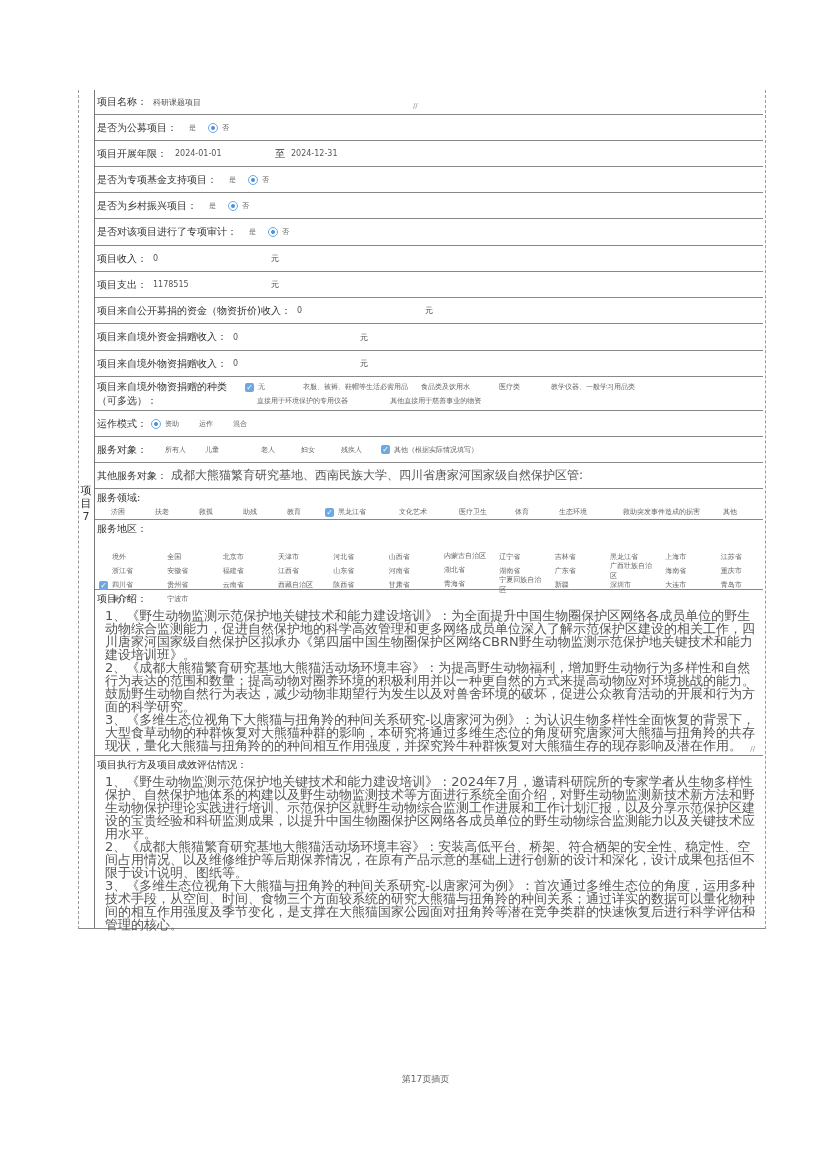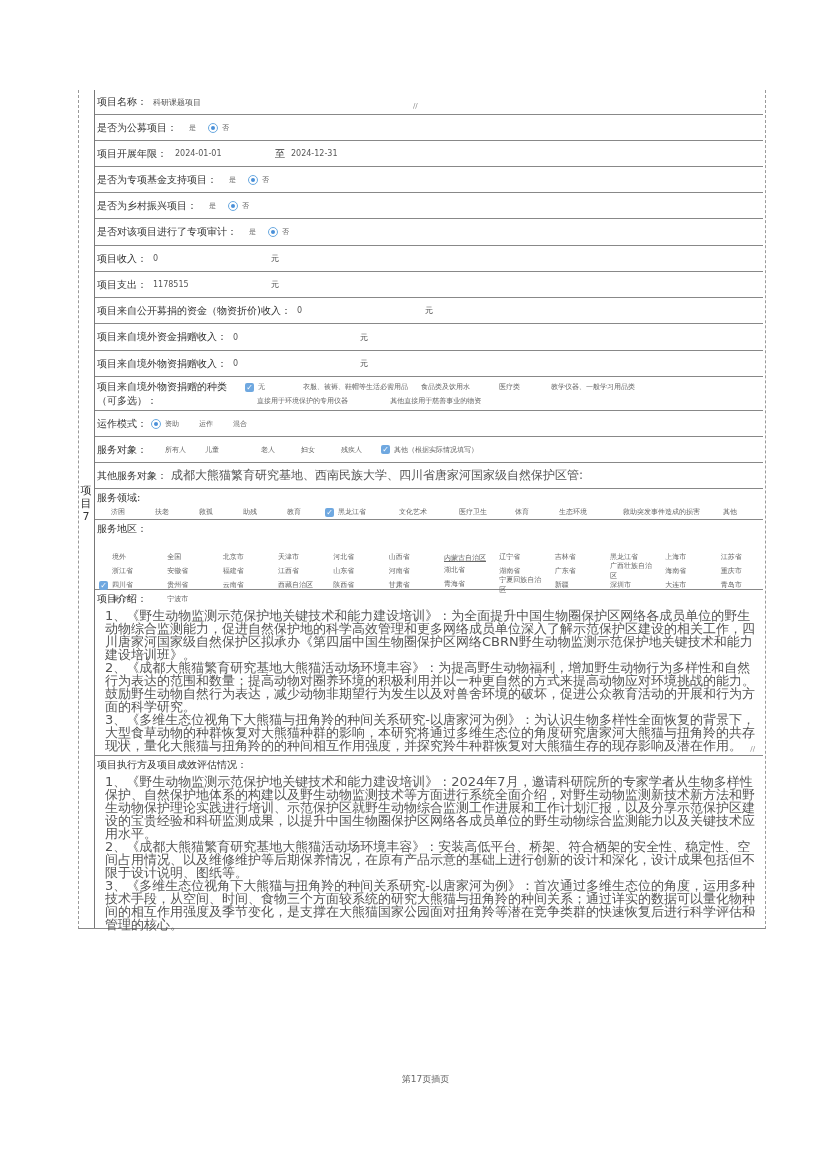--- a/index.html
+++ b/index.html
@@ -215,21 +215,21 @@
         </span>
         <span style="display: inline-flex; align-items: center; height: 12px; padding-left: 13px;">
           <span>天津市</span>
         </span>
         <span style="display: inline-flex; align-items: center; height: 12px; padding-left: 13px;">
           <span>河北省</span>
         </span>
         <span style="display: inline-flex; align-items: center; height: 12px; padding-left: 13px;">
           <span>山西省</span>
         </span>
-        <span style="display: inline-flex; align-items: flex-end; height: 12px; padding-left: 13px; text-decoration: underline;">
+        <span style="display: inline-flex; align-items: flex-start; height: 12px; padding-left: 13px;">
           <span>内蒙古自治区</span>
         </span>
         <span style="display: inline-flex; align-items: center; height: 12px; padding-left: 13px;">
           <span>辽宁省</span>
         </span>
         <span style="display: inline-flex; align-items: center; height: 12px; padding-left: 13px;">
           <span>吉林省</span>
         </span>
         <span style="display: inline-flex; align-items: center; height: 12px; padding-left: 13px;">
           <span>黑龙江省</span>

